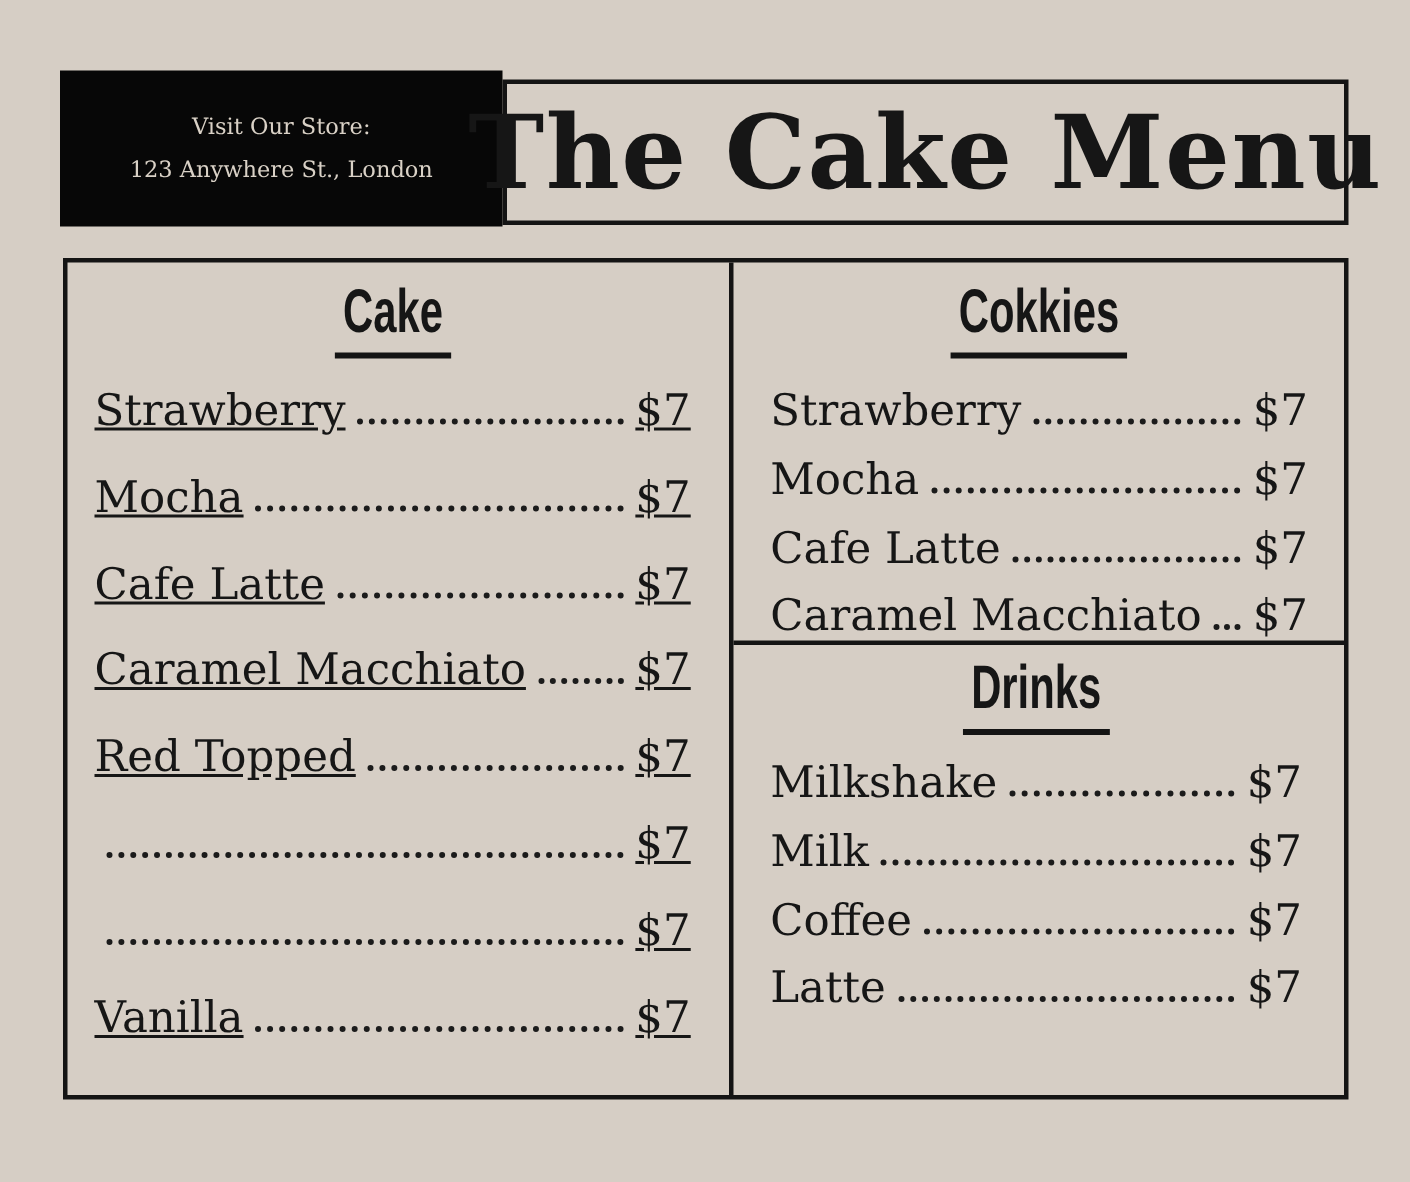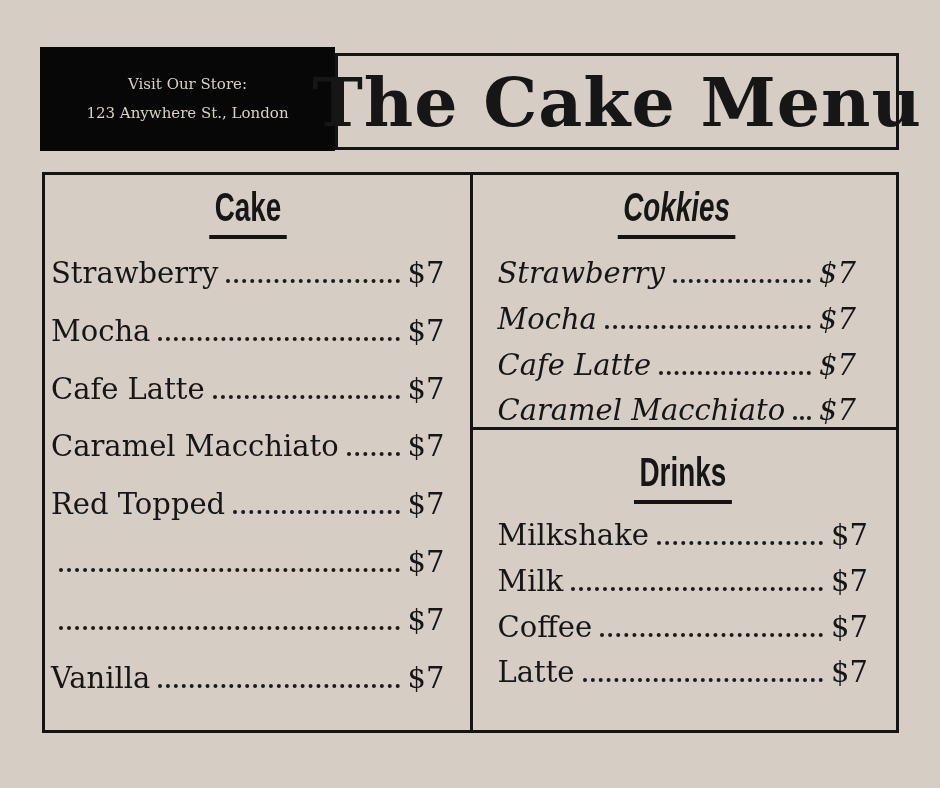--- a/index.html
+++ b/index.html
@@ -41,29 +41,29 @@
     position: absolute; left: 42px; top: 172px;
     width: 857px; height: 561px;
     border: 3px solid #141414;
     box-sizing: border-box;
     display: flex;
   }
   .col-left {
     width: 489px;
     border-right: 3px solid #141414;
     box-sizing: border-box;
-    padding: 0 26px 0 6px;
+    padding: 0 26px 0 18px;
+    text-decoration: underline;
   }
   .col-right { flex: 1; display: flex; flex-direction: column; }
   .box-cookies {
     height: 255px;
     border-bottom: 3px solid #141414;
     box-sizing: border-box;
-    padding: 0 40px 0 24px;
-    font-style: italic;
+    padding: 0 24px 0 24px;
   }
   .box-drinks { flex: 1; padding: 0 28px 0 24px; }
 
   .sec-head { text-align: center; margin: 10px 0 0; }
   .sec-title {
     display: inline-block;
     font-family: "Liberation Sans", sans-serif;
     font-weight: 700;
     font-size: 41px;
     line-height: 1.1;
@@ -188,21 +188,21 @@
 
           <div class="menu-item">
             <span class="item-name">Caramel Macchiato</span>
             <span class="leader"></span>
             <span class="item-price">$7</span>
           </div>
         </div>
     </section>
 
     <section class="box-drinks">
-      <div class="sec-head" style="margin-top:20px;">
+      <div class="sec-head" style="margin-top:6px;">
         <span class="sec-title">Drinks</span>
       </div>
       <div class="items items-tight" style="margin-top:14px;">
 
           <div class="menu-item">
             <span class="item-name">Milkshake</span>
             <span class="leader"></span>
             <span class="item-price">$7</span>
           </div>
 

